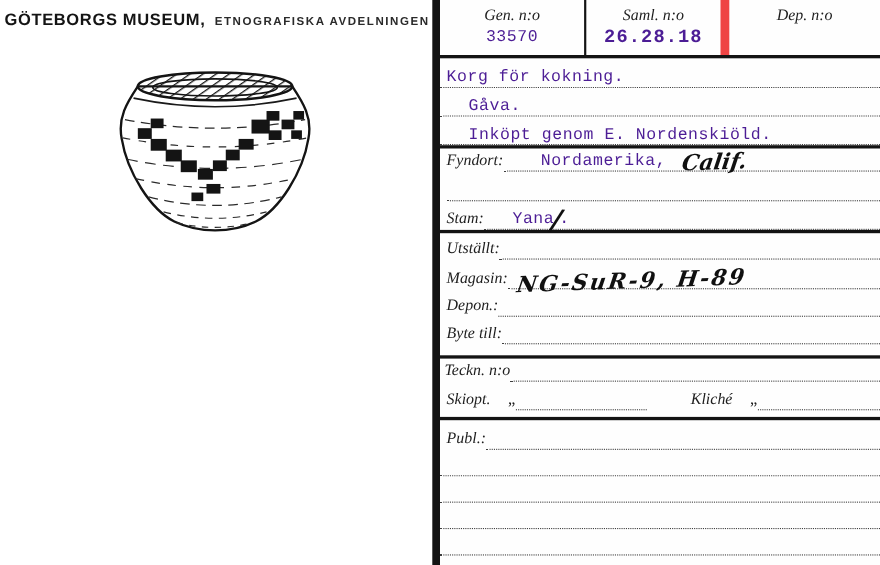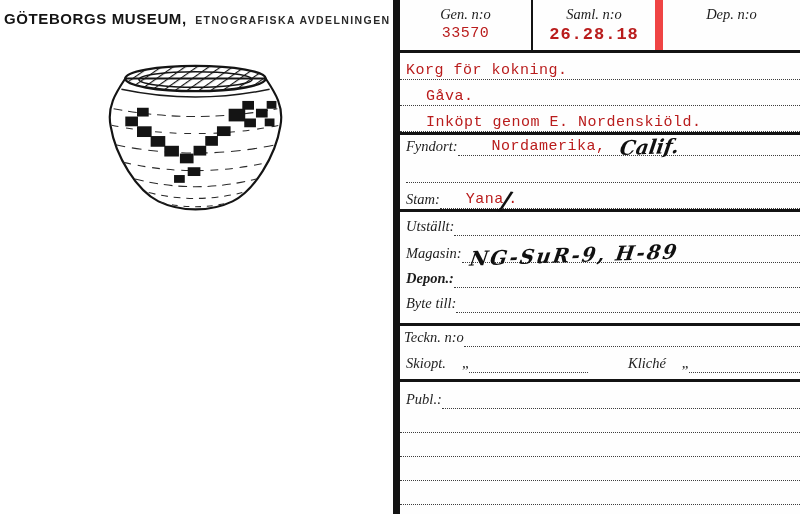--- a/index.html
+++ b/index.html
@@ -13,21 +13,21 @@
     font-family:"Liberation Sans", sans-serif;}
   .museum-name{font-weight:bold;font-size:15px;letter-spacing:.6px;color:#141414;}
   .museum-dept{font-size:10.5px;letter-spacing:1.4px;font-weight:bold;color:#2a2a2a;margin-left:4px;}
   .basket-wrap{position:absolute;left:98px;top:50px;width:195px;height:175px;}
 
   
   .card{position:absolute;left:393px;top:0;width:407px;height:514px;
     box-sizing:border-box;border-left:7px solid #131313;background:#fefefe;}
   .lbl{font-style:italic;font-size:14.5px;color:#1d1d1d;padding-bottom:1px;white-space:nowrap;}
   .typed{font-family:"Liberation Mono","DejaVu Sans Mono",monospace;
-    font-size:15px;letter-spacing:.5px;color:#b91c1c;white-space:nowrap;}
+    font-size:15px;letter-spacing:.5px;color:#4c1d95;white-space:nowrap;}
   .hand{font-family:"DejaVu Serif",serif;font-style:italic;font-weight:bold;
     color:#101010;display:inline-block;transform:rotate(-2deg) skewX(-10deg);white-space:nowrap;}
 
   .toprow{display:flex;height:50px;border-bottom:3px solid #131313;}
   .topcell{box-sizing:border-box;text-align:center;padding-top:6px;}
   .topcell.c1{width:133px;border-right:2px solid #131313;}
   .topcell.c2{width:130px;border-right:8px solid #ef4444;}
   .topcell.c3{flex:1;}
   .topcell .lbl{display:block;}
   .topval{display:block;margin-top:1px;}
@@ -54,21 +54,21 @@
   .fynd-typed{padding-left:34px;}
   .fynd-hand{font-size:20px;margin-left:14px;margin-bottom:-4px;}
   .stam-typed{padding-left:26px;}
   .stam-slash{font-family:"DejaVu Serif",serif;font-style:italic;font-weight:bold;
     font-size:26px;line-height:14px;display:inline-block;transform:rotate(6deg);
     margin-left:-3px;margin-right:-2px;color:#101010;}
 
   
   .r-utstallt{height:24px;}
   .r-magasin{height:27px;}
-  .r-depon{height:25px;font-weight:bold;}
+  .r-depon{height:25px;}
   .r-byte{height:25px;}
   .sec4{padding-bottom:10px;}
   .mag-hand{font-size:20px;margin-left:8px;margin-bottom:-5px;letter-spacing:2px;}
 
   
   .r-negat{height:21px;}
   .r-skiopt{height:26px;}
   .sec5{padding-bottom:6px;}
   .half{display:flex;align-items:flex-end;box-sizing:border-box;}
   .half.h1{width:47%;padding-left:6px;}

